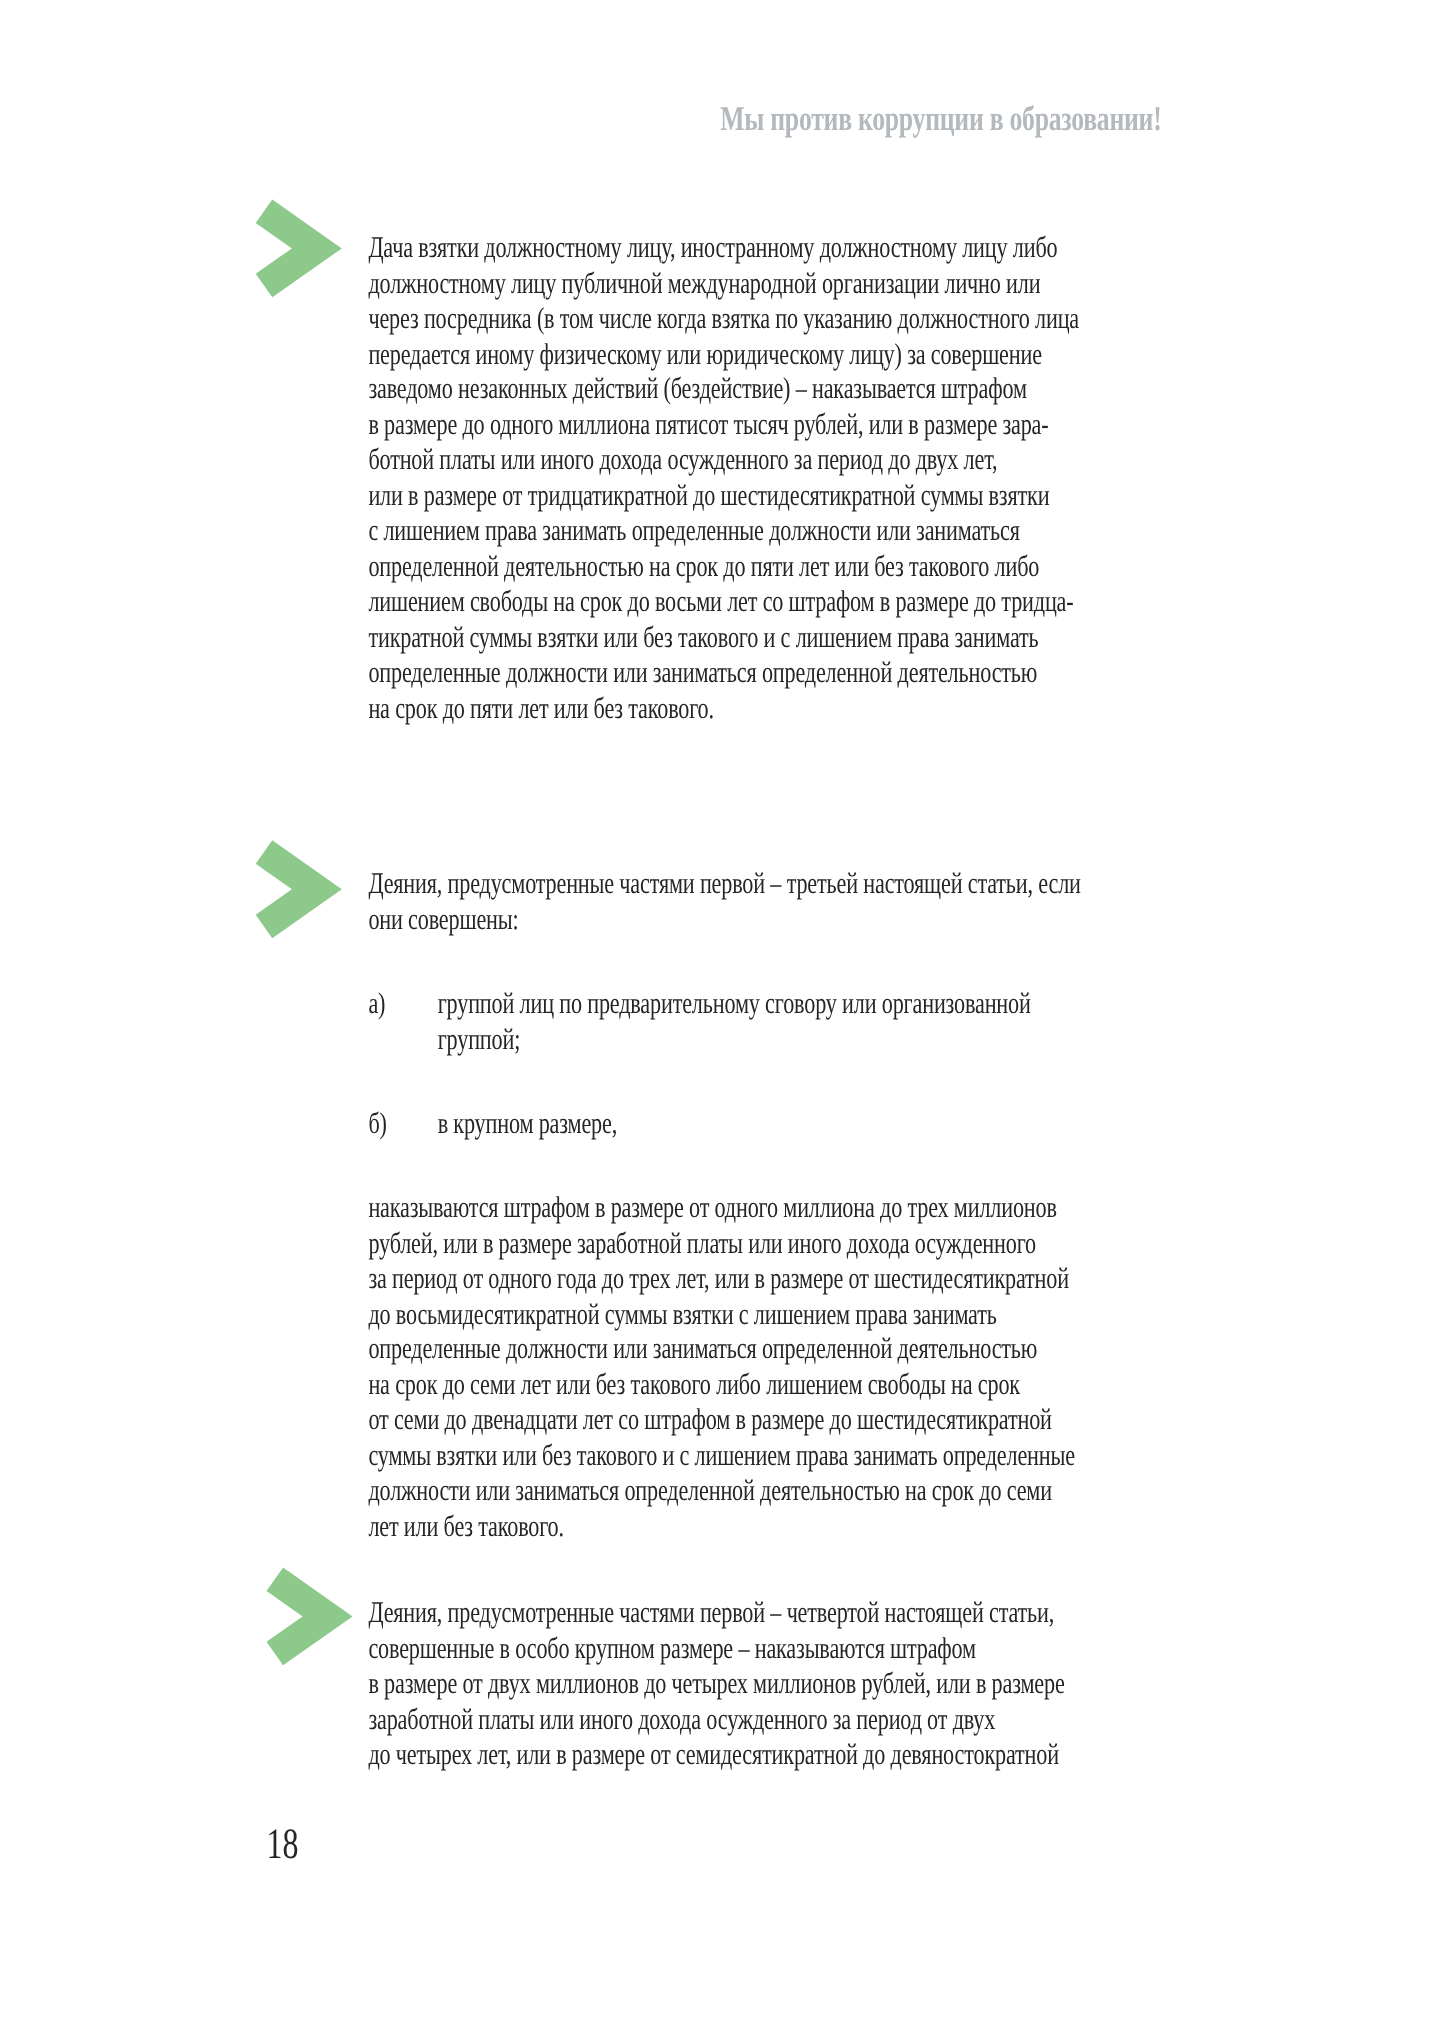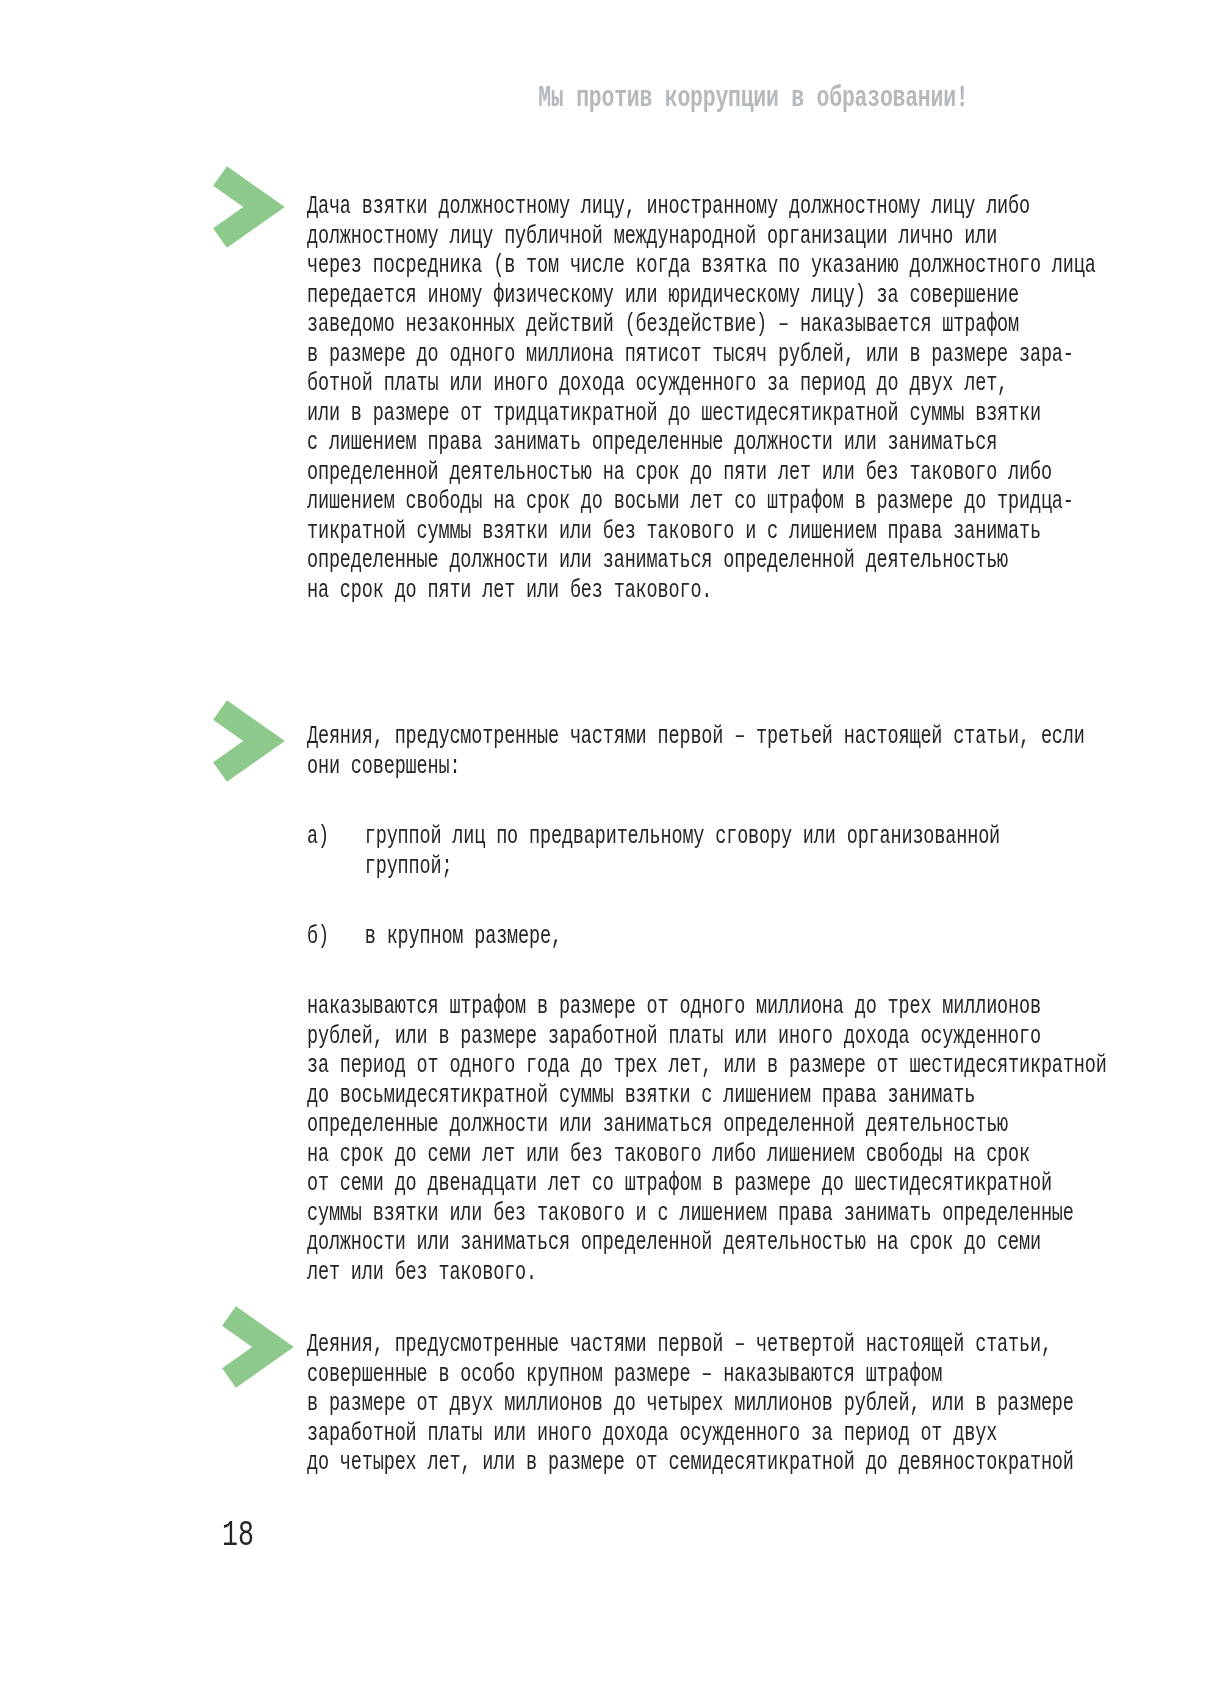--- a/index.html
+++ b/index.html
@@ -6,21 +6,21 @@
     margin: 0;
     padding: 0;
     background: #ffffff;
   }
   .page {
     position: relative;
     width: 1213px;
     height: 1701px;
     background: #ffffff;
     overflow: hidden;
-    font-family: Liberation Mono, monospace;
+    font-family: Liberation Serif, serif;
     color: #252525;
   }
   .hdr {
     position: absolute;
     top: 82px;
     right: 245px;
     font-size: 29px;
     font-weight: bold;
     line-height: 34px;
     color: #b4b9bd;

